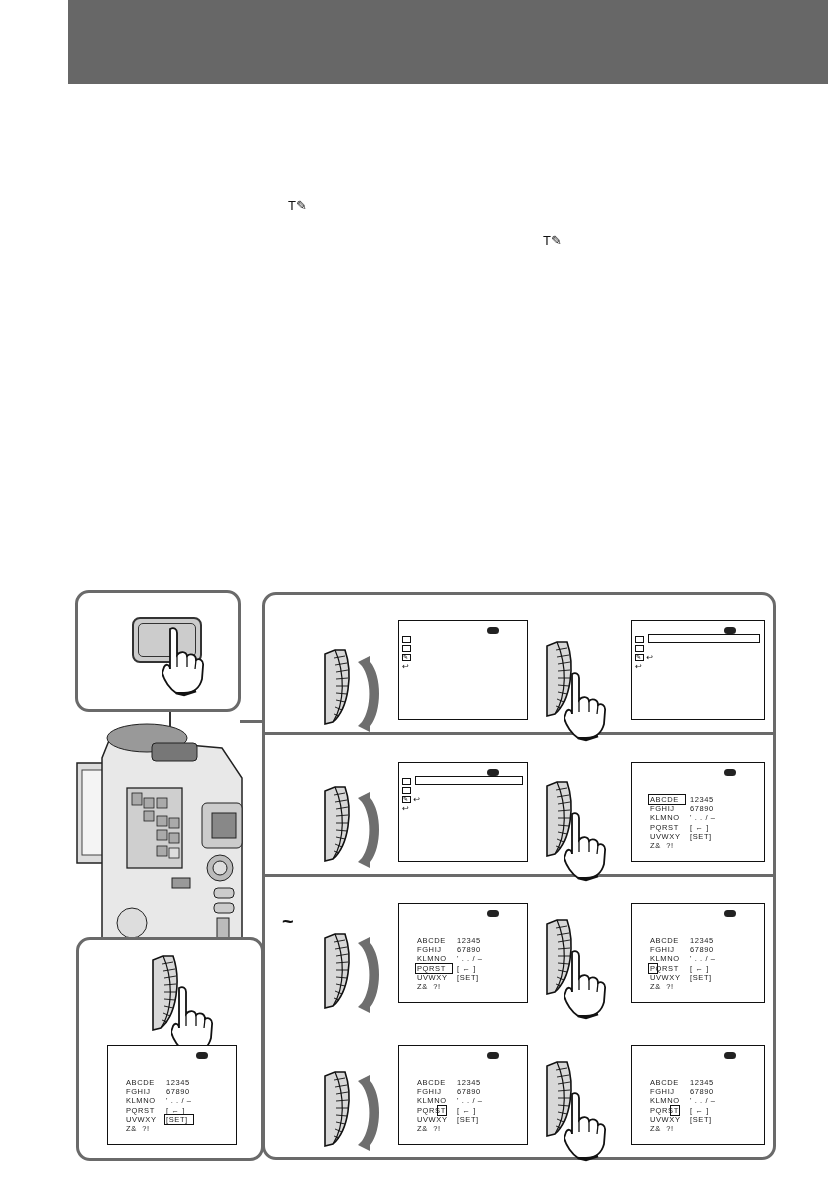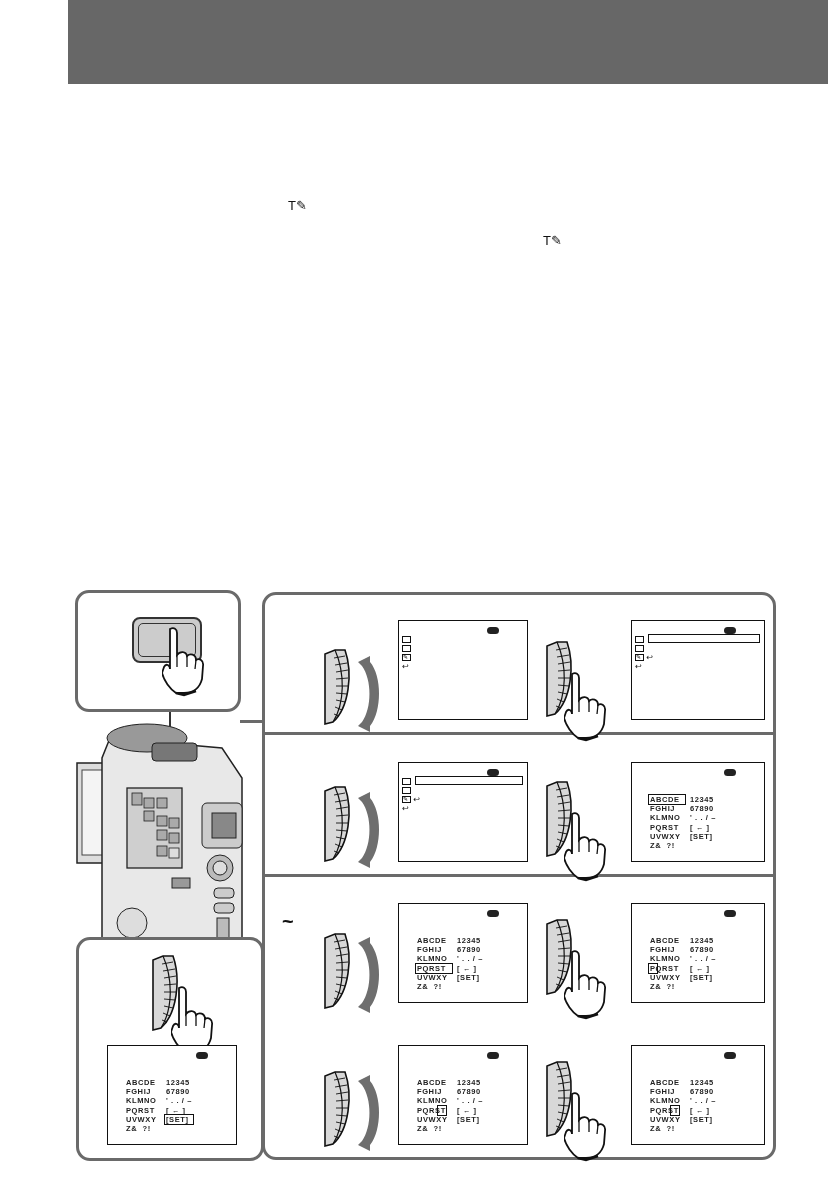--- a/index.html
+++ b/index.html
@@ -4,21 +4,21 @@
 <style>
   html,body{margin:0;padding:0;background:#fff;}
   body{width:840px;height:1190px;position:relative;overflow:hidden;font-family:"Liberation Sans",sans-serif;color:#111;}
   .abs{position:absolute;}
   .header-band{left:68px;top:0;width:760px;height:84px;background:#676767;}
   .title-icon{font-size:13px;line-height:13px;color:#111;}
   .panel{position:absolute;border:3px solid #6a6a6a;border-radius:14px;background:#fff;box-sizing:border-box;}
   .divider{position:absolute;height:3px;background:#6a6a6a;}
   .screen{position:absolute;border:1.5px solid #111;background:#fff;box-sizing:border-box;}
   .screen .bat{position:absolute;right:28px;top:6px;width:12px;height:7px;border-radius:4px;background:#222;}
-  .grid{position:absolute;left:18px;top:32px;font-size:7.5px;line-height:9.2px;letter-spacing:0.6px;white-space:pre;color:#222;font-weight:bold;}
+  .grid{position:absolute;left:18px;top:32px;font-size:7.5px;line-height:9.2px;letter-spacing:0.6px;white-space:pre;color:#222;}
   .row{display:flex;}
   .row .l{width:40px;position:relative;}
   .row .r{position:relative;}
   .hl{position:absolute;border:1.3px solid #111;}
   .menu{position:absolute;left:3px;top:14px;font-size:8px;line-height:9px;}
   .menu div{height:9px;}
   .mi{display:inline-block;width:9px;height:7px;border:1px solid #111;box-sizing:border-box;vertical-align:top;margin-top:1px;}
   .mi.sel{border-width:1.5px;}
   .bar{position:absolute;left:16px;top:13px;right:4px;height:7px;border:1.2px solid #111;}
   .dial{position:absolute;width:34px;height:78px;}

